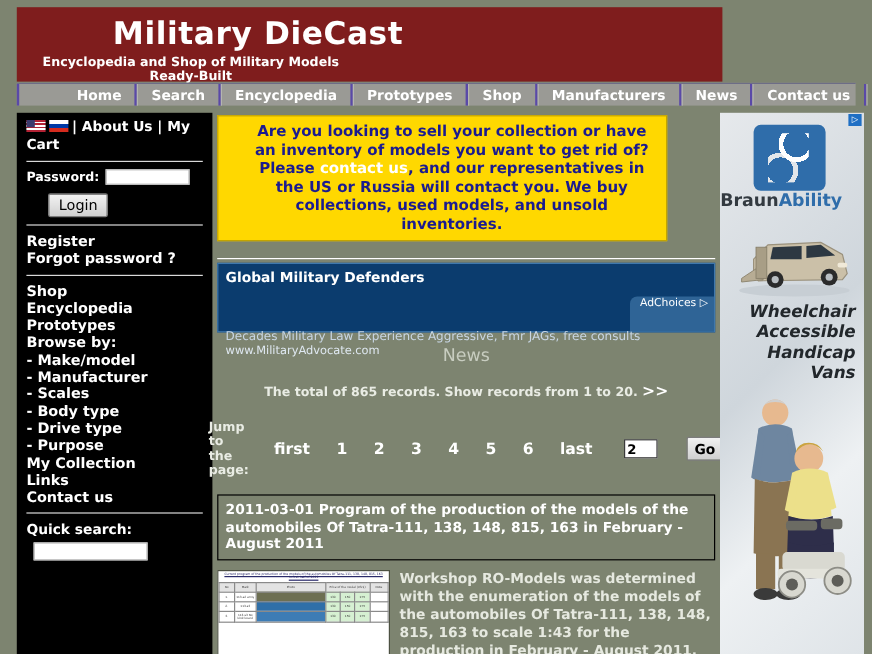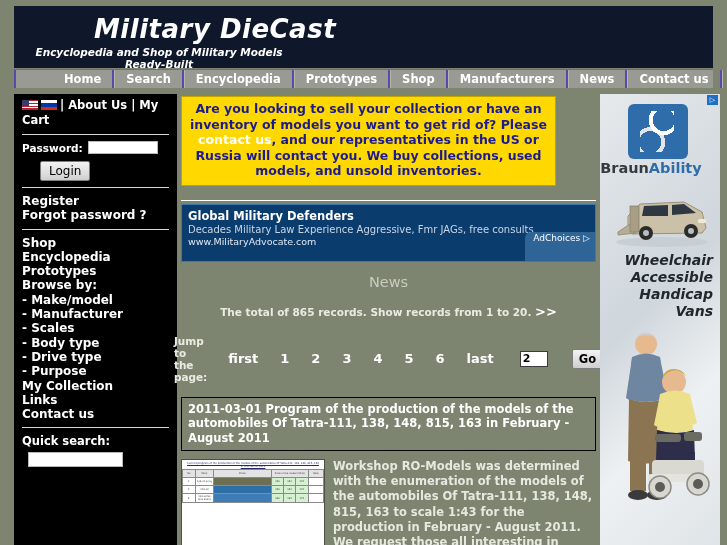--- a/index.html
+++ b/index.html
@@ -12,23 +12,22 @@
     background: #7d8470;
     font-family: "DejaVu Sans", sans-serif;
     font-size: 11px;
     overflow: hidden;
     position: relative;
   }
   
   #header-band {
     position: absolute;
     left: 14px; top: 6px;
-    width: 699px; height: 62px;
-    background: #0f172a;
-    font-style: italic;
+    width: 588px; height: 62px;
+    background: #7f1d1d;
   }
   #site-title {
     position: absolute;
     left: 80px; top: 8px;
     color: #ffffff;
     font-size: 26px;
     font-weight: bold;
     letter-spacing: 0.5px;
     font-family: "DejaVu Sans", sans-serif;
   }
@@ -160,21 +159,21 @@
   }
   #yellow-ad {
     width:375px; margin:2px 0 0 0;
     background:#ffd800;
     border:1px solid #c2a400;
     color:#1b1b8f;
     font-size:12.5px;
     font-weight:bold;
     line-height:15.5px;
     text-align:center;
-    padding:4px 8px 6px 8px;
+    padding:4px 8px 6px 24px;
     box-sizing:border-box;
     cursor:pointer;
   }
   #yellow-ad .wlink { color:#ffffff; }
   .thin-rule {
     width:415px; height:1px; background:#ffffff;
     margin:14px 0 3px 0;
   }
   #blue-ad {
     width:415px; height:58px;
@@ -183,21 +182,21 @@
     box-sizing:border-box;
     position:relative;
     padding:4px 6px;
     cursor:pointer;
   }
   #blue-ad-title {
     color:#ffffff; font-size:11.5px; font-weight:bold;
     line-height:14px;
   }
   #blue-ad-desc {
-    color:#c8d6e4; font-size:10px; line-height:13px;
+    color:#c8d6e4; font-size:10px; line-height:13px;margin-top:36px;
   }
   #blue-ad-url {
     color:#dfe8f1; font-size:9.5px; line-height:12px;
   }
   #adchoices {
     position:absolute; right:0; bottom:0;
     background:#2f6496;
     color:#ffffff;
     font-size:9px;
     padding:1px 5px 18px 8px;

